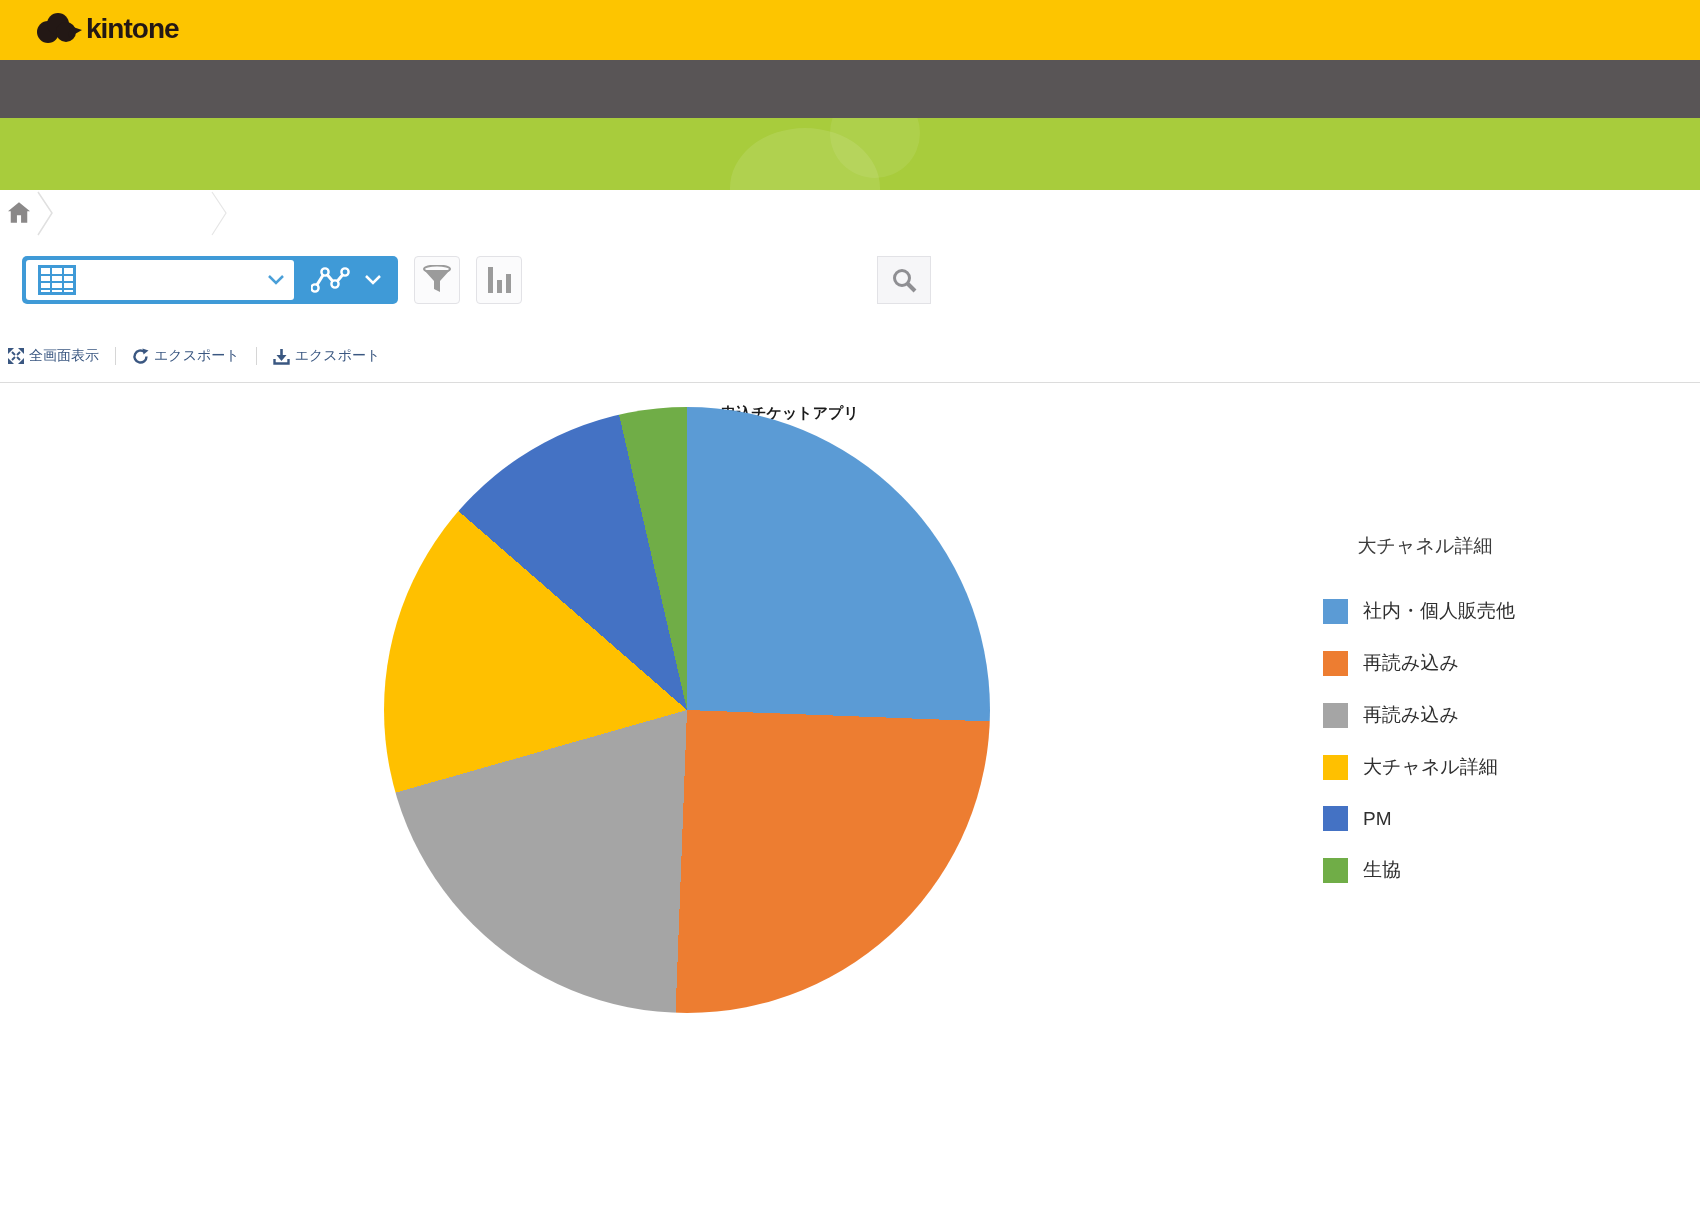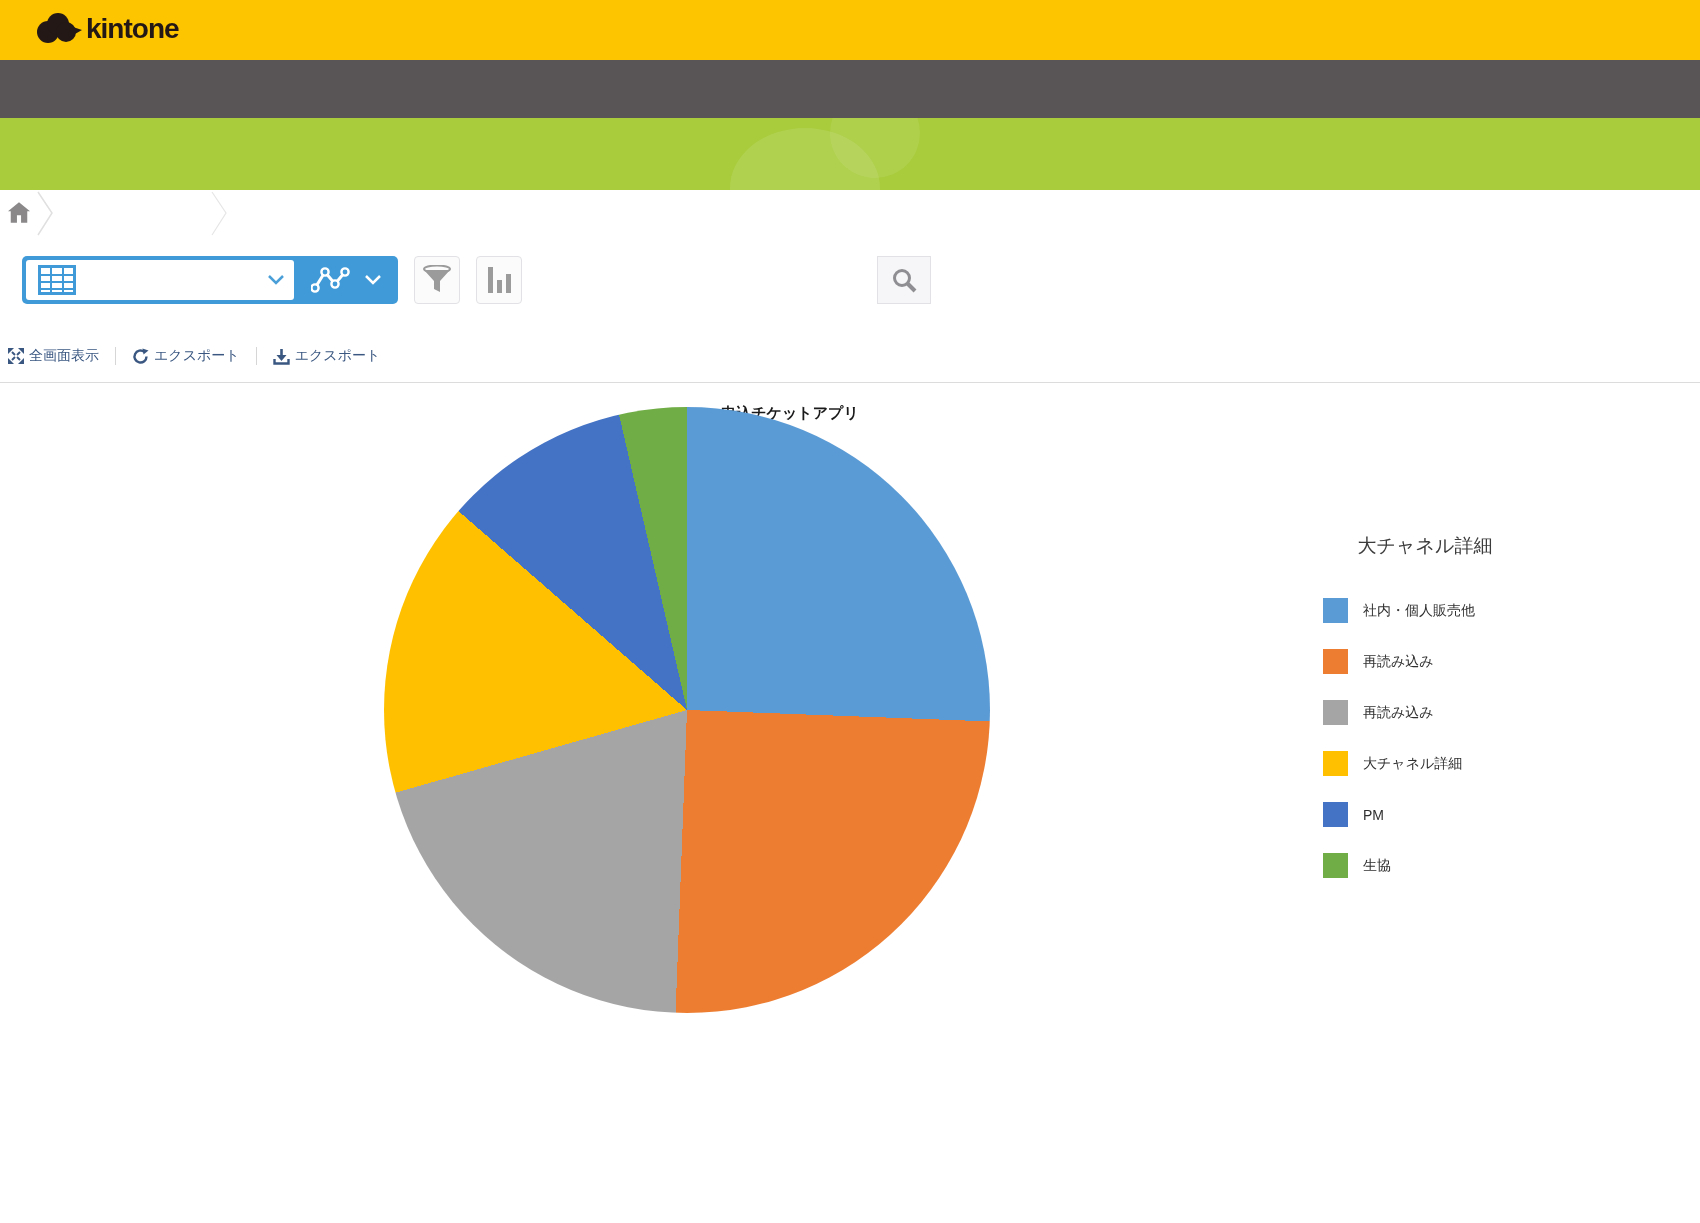--- a/index.html
+++ b/index.html
@@ -59,21 +59,21 @@
   .panel-divider{position:absolute;left:0;top:382px;width:1700px;height:1px;background:#dcdcdc;}
 
   
   .chart-title{position:absolute;left:600px;top:404px;width:380px;text-align:center;
                font-size:15px;font-weight:bold;color:#1a1a1a;}
   .pie{position:absolute;left:384px;top:407px;width:606px;height:606px;border-radius:50%;}
   .legend{position:absolute;left:1323px;top:533px;width:204px;}
   .legend-title{font-size:19px;color:#3c3c3c;text-align:center;margin-bottom:39px;white-space:nowrap;}
   .legend-item{display:flex;align-items:center;margin-bottom:26px;}
   .legend-swatch{width:25px;height:25px;margin-right:15px;flex:0 0 25px;}
-  .legend-label{font-size:14px;color:#2f2f2f;white-space:nowrap;}
+  .legend-label{font-size:19px;color:#2f2f2f;white-space:nowrap;}
 
   
   .footer-strip{position:absolute;left:0;top:1195px;width:1700px;height:28px;background:#efeef0;border-top:1px solid #e3e2e4;}
   .footer-div{position:absolute;top:0;width:1px;height:10px;background:#dddcde;}
   .footer-gap{position:absolute;left:917px;top:-1px;width:76px;height:13px;background:#fff;}
   .black-bar{position:absolute;left:1097px;top:23px;width:274px;height:5px;background:#050505;}
   .black-corner{position:absolute;left:0;top:17px;width:6px;height:11px;background:#1a1a1a;}
 
   svg{display:block;}
 </style>

